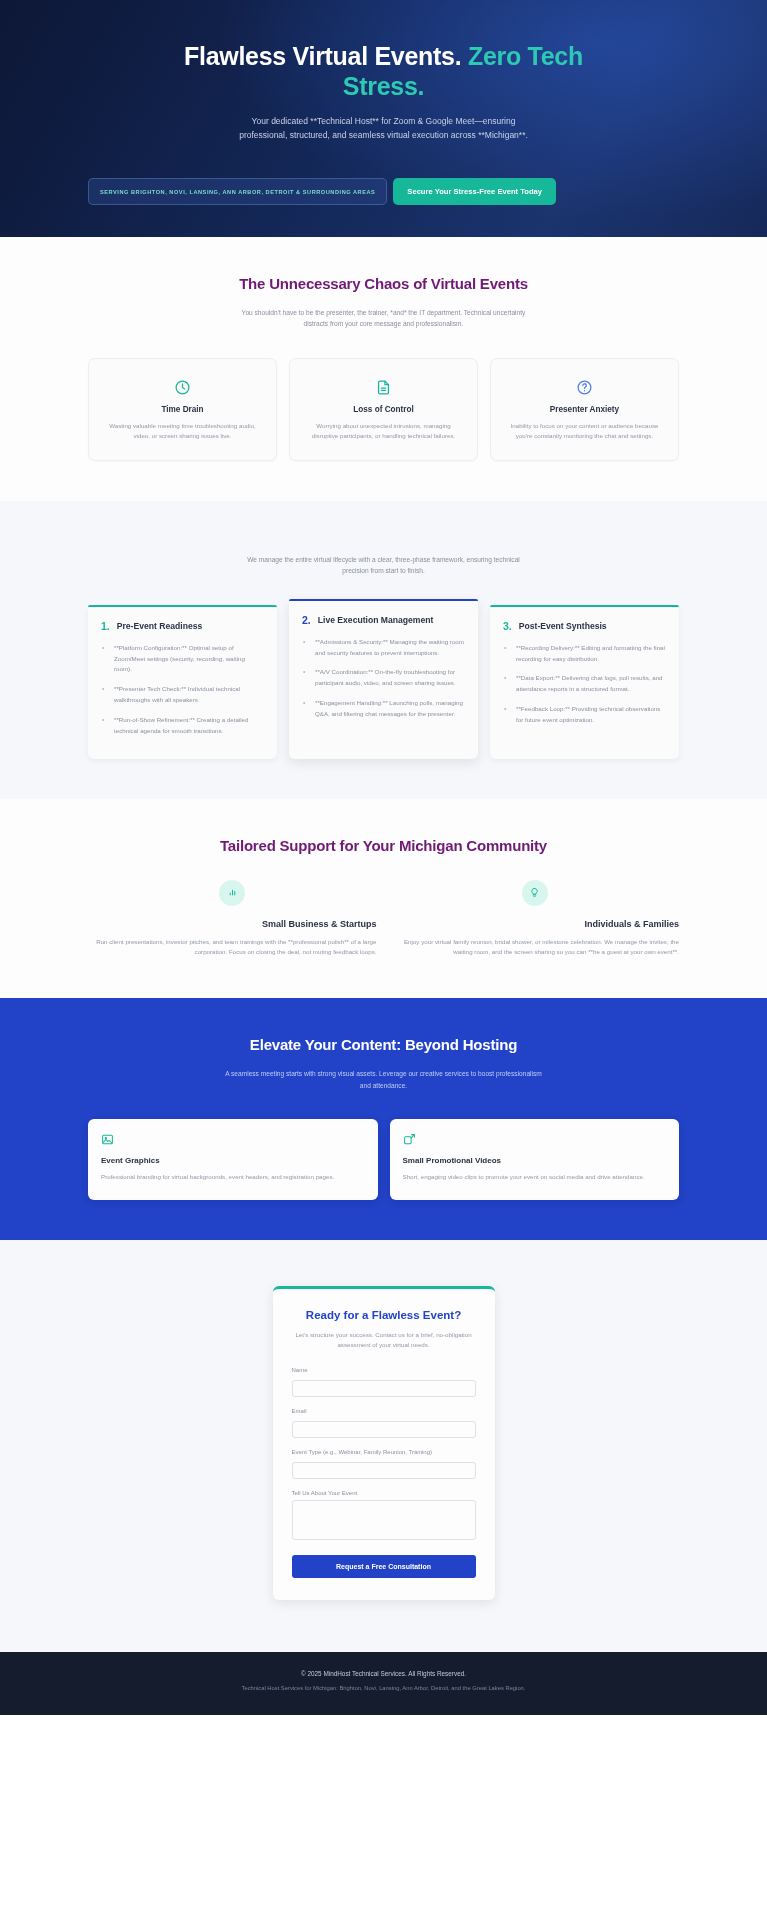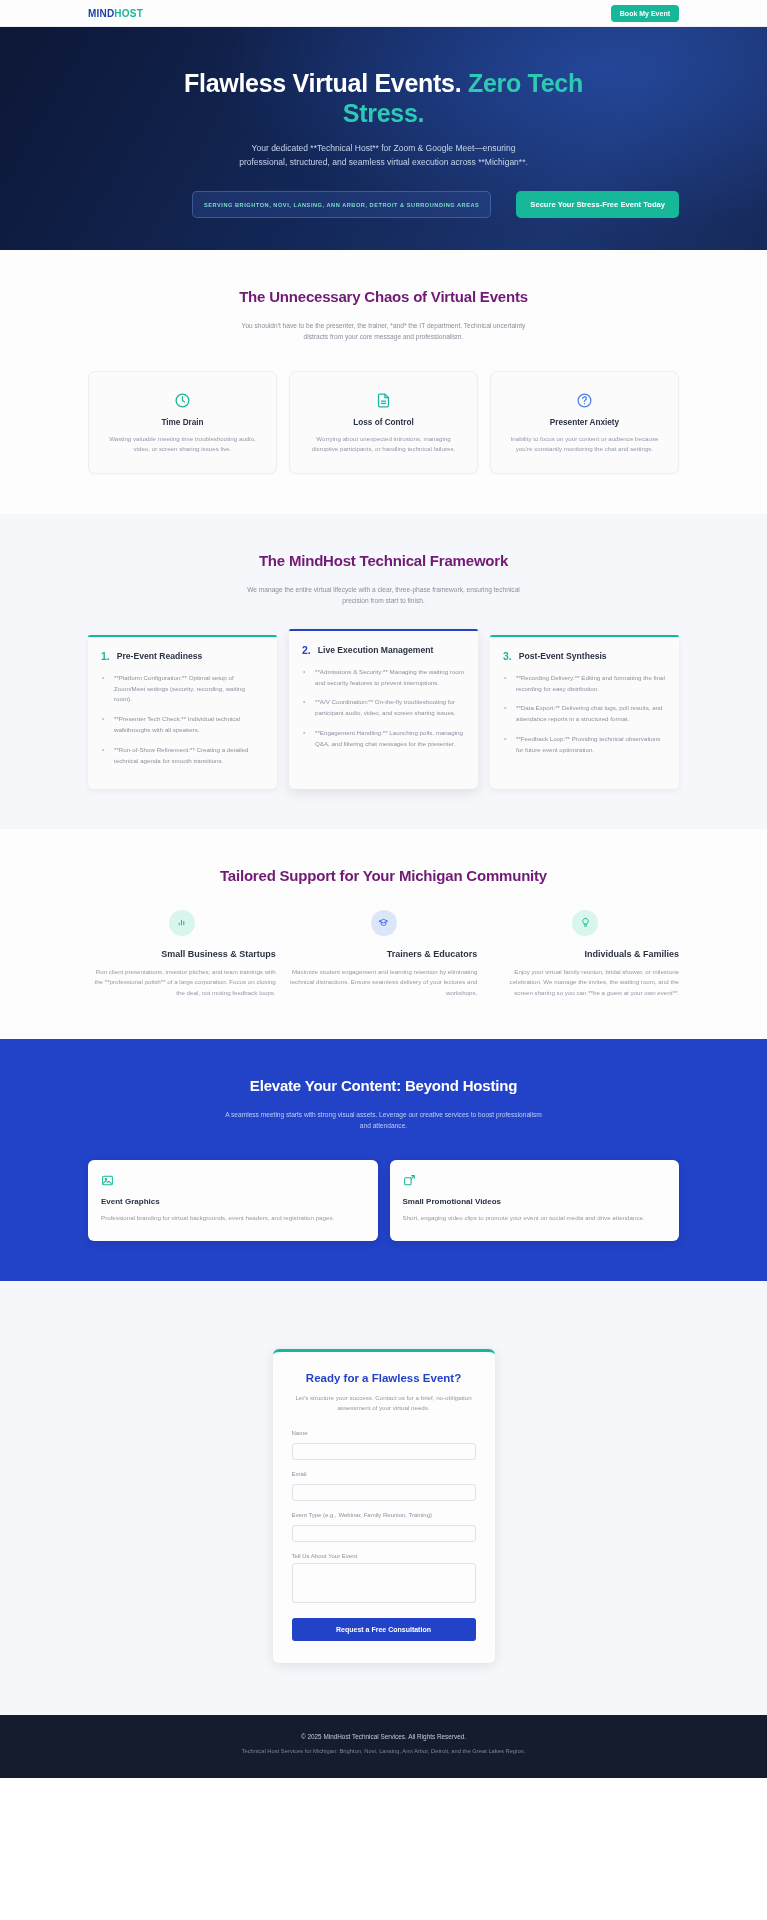--- a/index.html
+++ b/index.html
@@ -58,24 +58,24 @@
   }
   .hero h1 .accent { color: #2ec9b2; }
   .hero p {
     margin: 13px auto 0;
     max-width: 305px;
     font-size: 8.5px;
     line-height: 1.65;
     color: #c8d4ea;
   }
   .hero-actions {
-    margin-top: 22px;
+    margin-top: 36px;
     display: flex;
-    gap: 25px;
-    justify-content: flex-end;
+    gap: 6px;
+    justify-content: flex-start;
     align-items: stretch;
   }
   .hero-badge {
     background: rgba(42,72,140,.45);
     border: 1px solid rgba(96,135,205,.45);
     color: #7fd8cd;
     font-size: 5.6px;
     font-weight: 700;
     letter-spacing: .55px;
     border-radius: 5px;
@@ -191,21 +191,21 @@
     background: #fdfdfd;
     border-radius: 6px;
     padding: 14px 13px 17px;
     box-shadow: 0 2px 7px rgba(10,20,60,.14);
   }
   .ccard .ico { margin-bottom: 10px; display: block; }
   .ccard h3 { font-size: 8px; font-weight: 700; color: #2b3245; margin-bottom: 7px; }
   .ccard p { font-size: 6.2px; line-height: 1.75; color: #9299a6; }
 
   
-  .contact-wrap { background: #f6f7fa; padding: 68px 88px 52px; display: flex; justify-content: center; }
+  .contact-wrap { background: #f6f7fa; padding: 46px 88px 52px; display: flex; justify-content: center; }
   .form-card {
     width: 222px;
     background: #fdfdfd;
     border-radius: 6px;
     box-shadow: 0 3px 12px rgba(20,25,50,.10);
     padding: 20px 19px 22px;
     border-top: 3px solid #17b79a;
   }
   .form-card h2 { text-align: center; font-size: 11.5px; font-weight: 700; color: #2242c7; }
   .form-card .lead {
@@ -247,26 +247,20 @@
     padding: 18px 88px 22px;
   }
   .footer .l1 { font-size: 6.4px; color: #c5cad6; margin-bottom: 7px; }
   .footer .l2 { font-size: 5.8px; color: #7c8496; line-height: 1.6; }
 </style>
 </head>
 <body>
 
 <div class="page">
 
-  <div class="nav">
-    <div class="logo">
-      <span class="a">MIND</span><span class="b">HOST</span>
-    </div>
-    <button class="nav-cta">Book My Event</button>
-  </div>
 
   <div class="hero">
     <h1><span>Flawless Virtual Events. </span><span class="accent">Zero Tech Stress.</span></h1>
     <p>Your dedicated **Technical Host** for Zoom &amp; Google Meet—ensuring professional, structured, and seamless virtual execution across **Michigan**.</p>
     <div class="hero-actions">
       <div class="hero-badge">SERVING BRIGHTON, NOVI, LANSING, ANN ARBOR, DETROIT &amp; SURROUNDING AREAS</div>
       <button class="hero-cta">Secure Your Stress-Free Event Today</button>
     </div>
   </div>
 
@@ -301,21 +295,20 @@
             <circle cx="12" cy="16.6" r=".9" fill="#4d7ee8" stroke="none"></circle>
         </svg>
         <h3>Presenter Anxiety</h3>
         <p>Inability to focus on your content or audience because you're constantly monitoring the chat and settings.</p>
       </div>
 
     </div>
   </div>
 
   <div class="section bg-grey">
-    <div class="sec-title">The MindHost Technical Framework</div>
     <div class="sec-sub">We manage the entire virtual lifecycle with a clear, three-phase framework, ensuring technical precision from start to finish.</div>
     <div class="cards">
 
       <div class="fcard t-teal">
         <div class="fhead">
           <div class="fnum teal">1.</div>
           <div class="ftitle">Pre-Event Readiness</div>
         </div>
         <ul class="flist">
           <li>**Platform Configuration:** Optimal setup of Zoom/Meet settings (security, recording, waiting room).</li>
@@ -358,30 +351,20 @@
       <div class="acard">
         <div class="acircle teal">
           <svg width="11" height="11" viewBox="0 0 24 24" fill="none" stroke="#17b79a" stroke-width="2.2" stroke-linecap="round">
             <path d="M7 17v-4M12 17V7M17 17v-7"></path>
           </svg>
         </div>
         <h3>Small Business &amp; Startups</h3>
         <p>Run client presentations, investor pitches, and team trainings with the **professional polish** of a large corporation. Focus on closing the deal, not muting feedback loops.</p>
       </div>
 
-      <div class="acard">
-        <div class="acircle blue">
-          <svg width="11" height="11" viewBox="0 0 24 24" fill="none" stroke="#3a66dd" stroke-width="2" stroke-linecap="round" stroke-linejoin="round">
-            <path d="M3 9l9-4 9 4-9 4-9-4z"></path>
-              <path d="M7 11.5V16c0 1 2.2 2.2 5 2.2s5-1.2 5-2.2v-4.5"></path>
-          </svg>
-        </div>
-        <h3>Trainers &amp; Educators</h3>
-        <p>Maximize student engagement and learning retention by eliminating technical distractions. Ensure seamless delivery of your lectures and workshops.</p>
-      </div>
 
       <div class="acard">
         <div class="acircle teal">
           <svg width="11" height="11" viewBox="0 0 24 24" fill="none" stroke="#17b79a" stroke-width="2" stroke-linecap="round" stroke-linejoin="round">
             <path d="M9 17h6M10 20h4"></path>
               <path d="M12 3a6 6 0 0 0-3.6 10.8c.5.4.8 1 .8 1.6h5.6c0-.6.3-1.2.8-1.6A6 6 0 0 0 12 3z"></path>
           </svg>
         </div>
         <h3>Individuals &amp; Families</h3>
         <p>Enjoy your virtual family reunion, bridal shower, or milestone celebration. We manage the invites, the waiting room, and the screen sharing so you can **be a guest at your own event**.</p>

